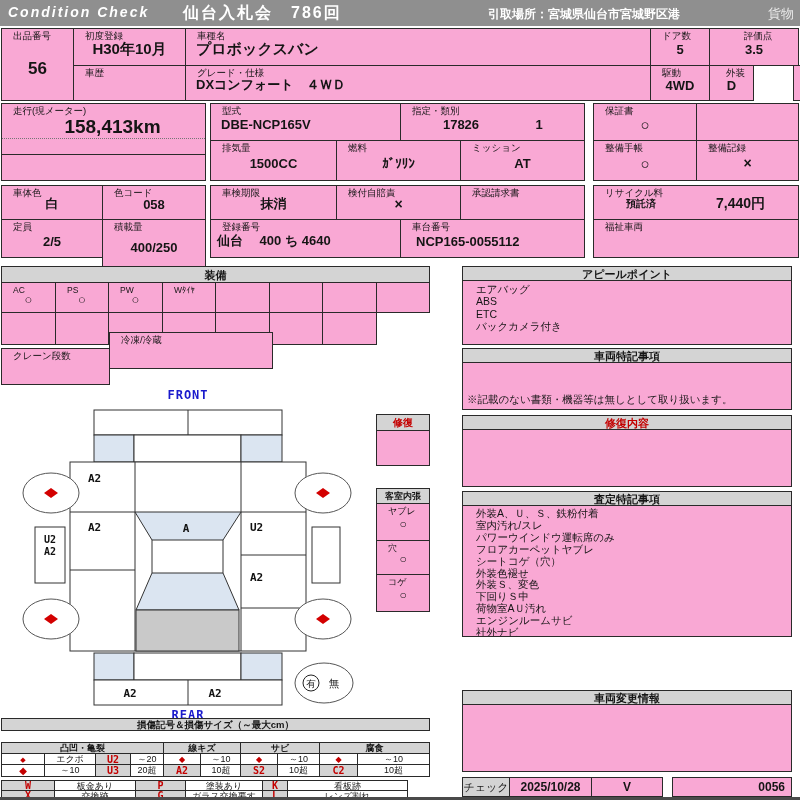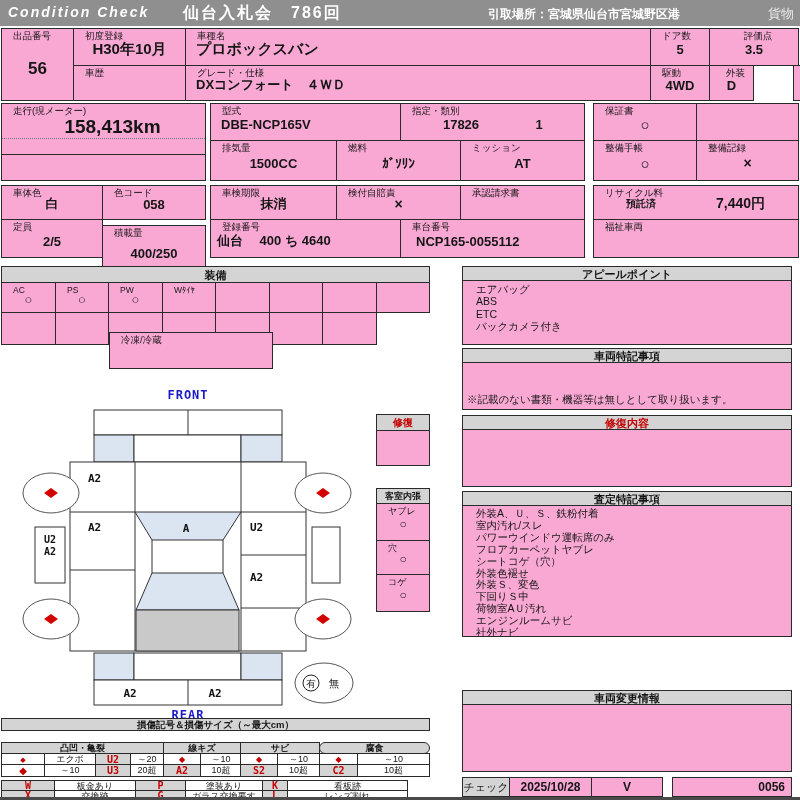--- a/index.html
+++ b/index.html
@@ -147,21 +147,21 @@
   </div>
   <div class="c" style="left:593px;top:185px;width:206px;height:35px;">
     <span class="l">リサイクル料</span>
     <span class="v" style="left:12px;right:auto;width:70px;font-size:10px;">預託済</span>
     <span class="v" style="left:auto;right:15px;width:85px;font-size:14px;">7,440円</span>
   </div>
   <div class="c" style="left:1px;top:219px;width:102px;height:39px;">
     <span class="l">定員</span>
     <span class="v">2/5</span>
   </div>
-  <div class="c" style="left:102px;top:225px;width:104px;height:51px;">
+  <div class="c" style="left:102px;top:219px;width:104px;height:51px;">
     <span class="l">積載量</span>
     <span class="v">400/250</span>
   </div>
   <div class="c" style="left:210px;top:219px;width:191px;height:39px;">
     <span class="l">登録番号</span>
     <span class="v vleft" style="padding-left:6px;">仙台　 400 ち 4640</span>
   </div>
   <div class="c" style="left:400px;top:219px;width:185px;height:39px;">
     <span class="l">車台番号</span>
     <span class="v vleft" style="padding-left:15px;">NCP165-0055112</span>
@@ -191,20 +191,23 @@
   <div class="c" style="left:269px;top:282px;width:54px;height:31px;"></div>
   <div class="c" style="left:322px;top:282px;width:55px;height:31px;"></div>
   <div class="c" style="left:376px;top:282px;width:54px;height:31px;"></div>
   <div class="c" style="left:1px;top:312px;width:55px;height:33px;"></div>
   <div class="c" style="left:55px;top:312px;width:54px;height:33px;"></div>
   <div class="c" style="left:108px;top:312px;width:55px;height:33px;"></div>
   <div class="c" style="left:162px;top:312px;width:54px;height:33px;"></div>
   <div class="c" style="left:215px;top:312px;width:55px;height:33px;"></div>
   <div class="c" style="left:269px;top:312px;width:54px;height:33px;"></div>
   <div class="c" style="left:322px;top:312px;width:55px;height:33px;"></div>
+  <div class="c" style="left:1px;top:348px;width:109px;height:37px;">
+    <span class="l">クレーン段数</span>
+  </div>
   <div class="c" style="left:109px;top:332px;width:164px;height:37px;">
     <span class="l">冷凍/冷蔵</span>
   </div>
 
   <div class="h" style="left:462px;top:266px;width:330px;height:15px;line-height:14px;">アピールポイント</div>
   <div class="c listbox" style="left:462px;top:280px;width:330px;height:65px;padding-top:2px;">
     <div>エアバッグ</div>
     <div>ABS</div>
     <div>ETC</div>
     <div>バックカメラ付き</div>
@@ -321,21 +324,21 @@
     <ellipse cx="324" cy="298" rx="29" ry="20" fill="#fff" stroke="#555"></ellipse>
     <circle cx="311" cy="298" r="8" fill="none" stroke="#222"></circle>
     <text x="311" y="302" text-anchor="middle" font-size="9.5" fill="#111" font-family="Liberation Sans,sans-serif">有</text>
     <text x="334" y="302" text-anchor="middle" font-size="10.5" fill="#111" font-family="Liberation Sans,sans-serif">無</text>
   </svg>
 
   <div class="legcell leggray" style="left:1px;top:718px;width:429px;height:13px;line-height:12px;font-size:9.5px;">損傷記号＆損傷サイズ（～最大cm）</div>
   <div class="legcell leggray" style="left:1px;top:742px;width:163px;height:12px;">凸凹・亀裂</div>
   <div class="legcell leggray" style="left:163px;top:742px;width:78px;height:12px;">線キズ</div>
   <div class="legcell leggray" style="left:240px;top:742px;width:80px;height:12px;">サビ</div>
-  <div class="legcell leggray" style="left:319px;top:742px;width:111px;height:12px;border-radius:6px;">腐食</div>
+  <div class="legcell leggray" style="left:319px;top:742px;width:111px;height:12px;">腐食</div>
 
   <div class="legcell red dotted" style="left:1px;top:753px;width:44px;height:12px;font-size:7px;">◆</div>
   <div class="legcell dotted" style="left:44px;top:753px;width:52px;height:12px;">エクボ</div>
   <div class="legcell legcode dotted" style="left:95px;top:753px;width:36px;height:12px;font-size:10px;">U2</div>
   <div class="legcell dotted" style="left:130px;top:753px;width:34px;height:12px;">～20</div>
   <div class="legcell red dotted" style="left:163px;top:753px;width:38px;height:12px;font-size:8px;">◆</div>
   <div class="legcell dotted" style="left:200px;top:753px;width:42px;height:12px;">～10</div>
   <div class="legcell red dotted" style="left:240px;top:753px;width:38px;height:12px;font-size:8px;">◆</div>
   <div class="legcell dotted" style="left:277px;top:753px;width:43px;height:12px;">～10</div>
   <div class="legcell red dotted" style="left:319px;top:753px;width:39px;height:12px;font-size:8px;">◆</div>

